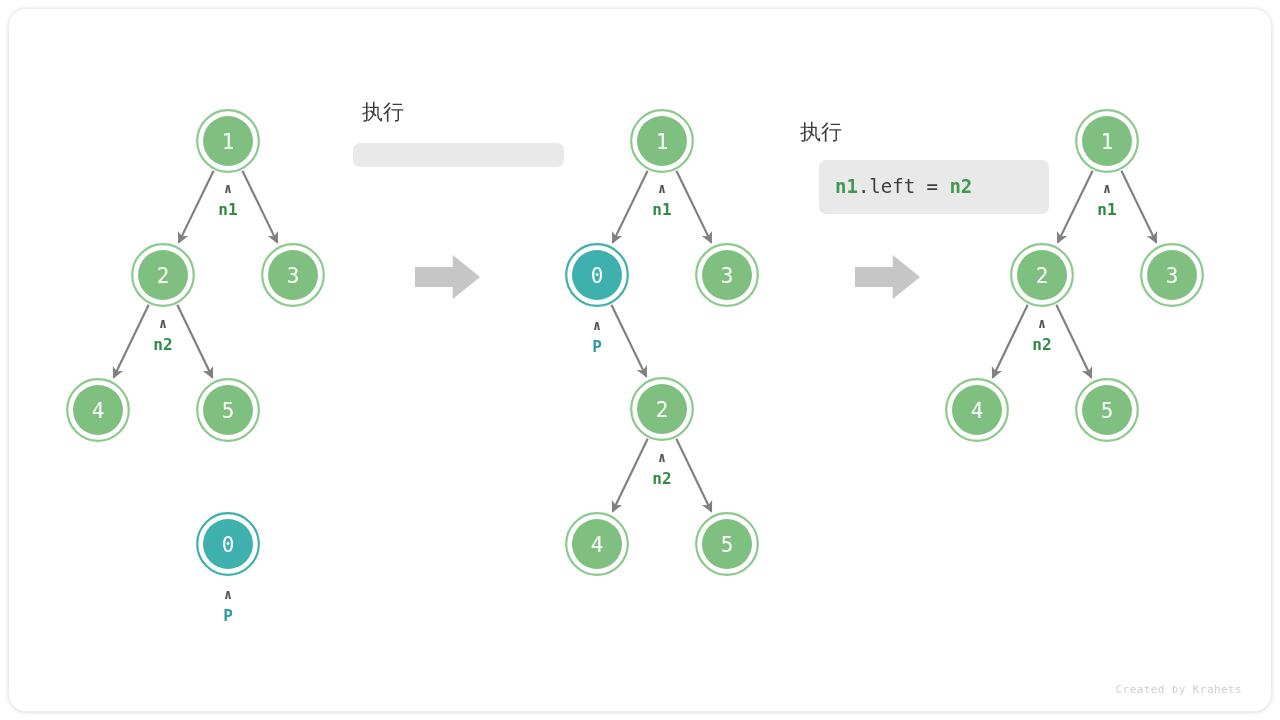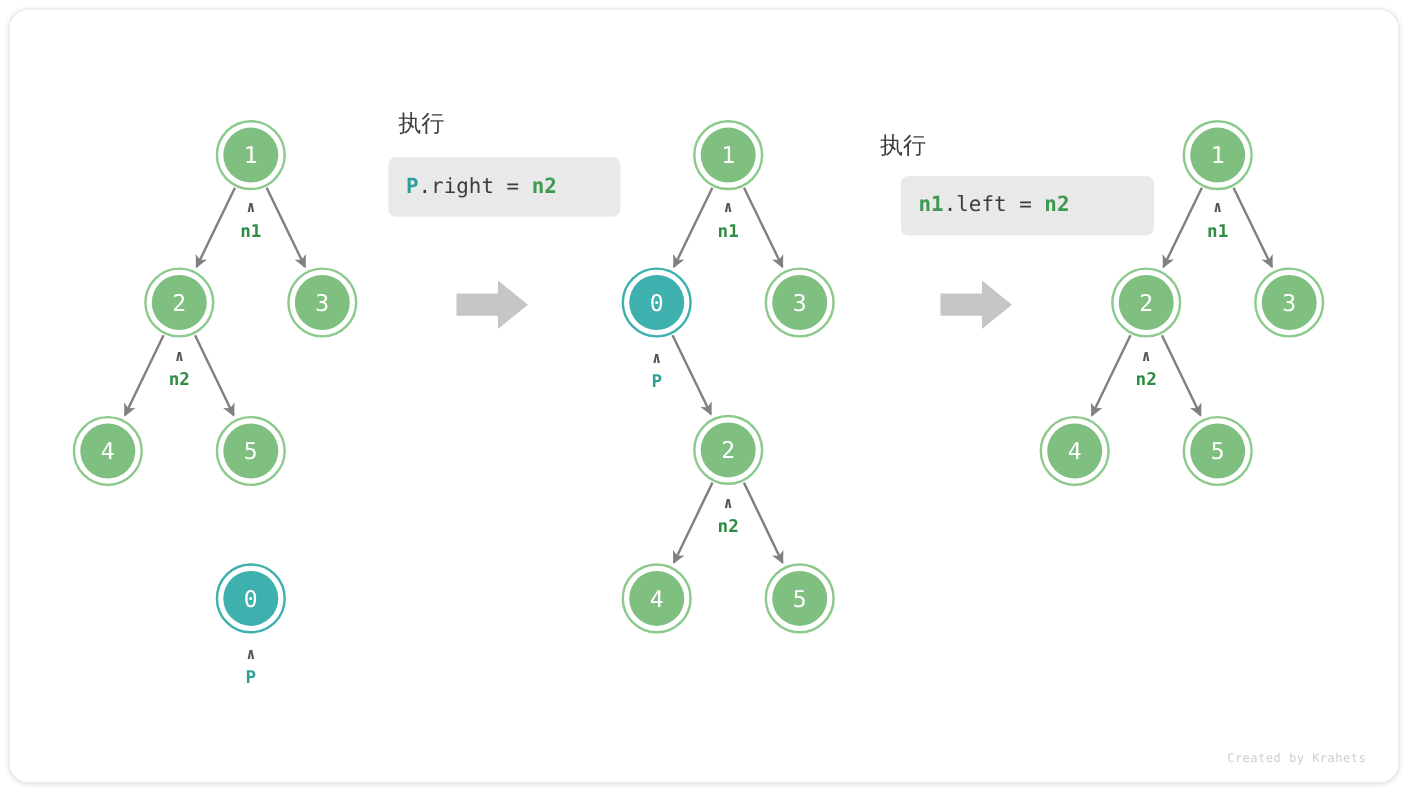--- a/index.html
+++ b/index.html
@@ -225,20 +225,20 @@
         <text x="1042" y="328" text-anchor="middle" class="caret">∧</text>
         <text x="1042" y="350" text-anchor="middle" class="ptr-green">n2</text>
       </g>
     <g id="big-arrows-layer">
         <path d="M 415 266.88 L 452.7 266.88 L 452.7 255 L 480 277 L 452.7 299 L 452.7 287.12 L 415 287.12 Z" fill="#c6c6c6"></path>
         <path d="M 855 266.88 L 892.7 266.88 L 892.7 255 L 920 277 L 892.7 299 L 892.7 287.12 L 855 287.12 Z" fill="#c6c6c6"></path>
       </g>
   </svg>
 
   <div class="label-cn" id="caption-2" style="left: 362px; top: 98px;">执行</div>
-  <div class="code-box" id="code-2" style="left: 353px; top: 143px; width: 211px;"><div><span class="t-teal">P</span><span class="t-dark">.right = </span><span class="t-green">n2</span></div></div>
+  <div class="code-box" id="code-2" style="left: 353px; top: 143px; width: 211px;"></div>
 
   <div class="label-cn" id="caption-3" style="left: 800px; top: 118px;">执行</div>
   <div class="code-box" id="code-3" style="left: 819px; top: 160px; width: 230px;"><div><span class="t-green">n1</span><span class="t-dark">.left = </span><span class="t-green">n2</span></div></div>
 
   <div class="credit">Created by Krahets</div>
 
 </div>
 
 </body></html>

